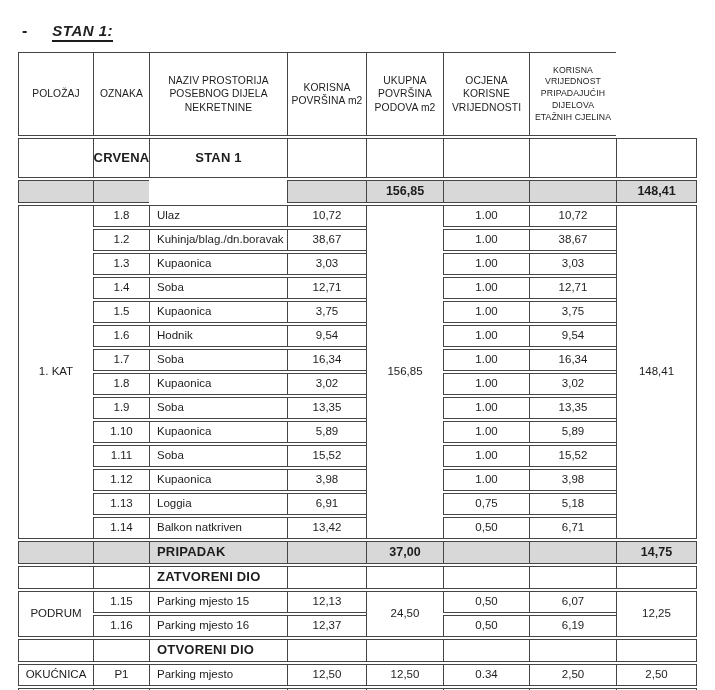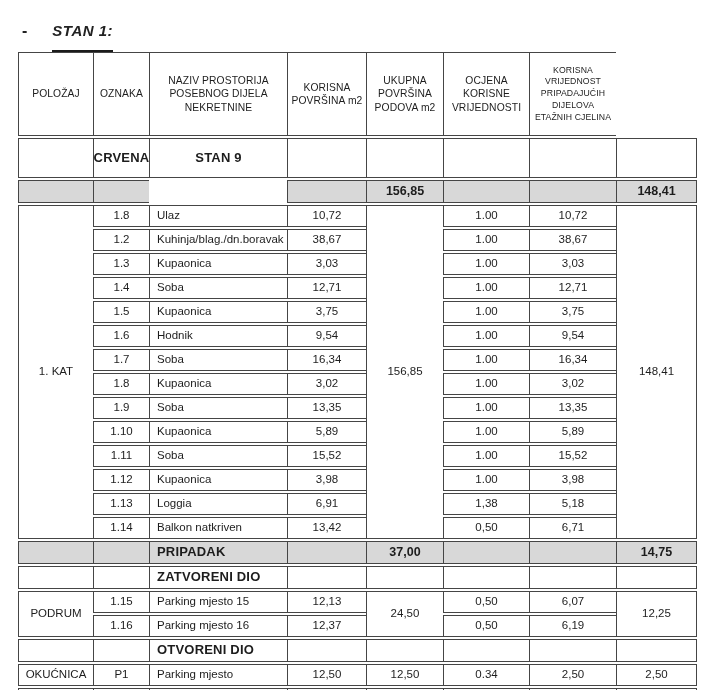--- a/index.html
+++ b/index.html
@@ -11,21 +11,21 @@
   }
   
   .title-row{
     position:absolute;left:22px;top:22px;
     display:flex;align-items:flex-start;gap:25px;
   }
   .dash{font-size:16px;font-weight:bold;line-height:18px;}
   .doc-title{
     font-size:15px;font-weight:bold;font-style:italic;
     letter-spacing:.5px;
-    border-bottom:2px solid #1b1b1b;padding-bottom:11px;
+    border-bottom:2px solid #1b1b1b;padding-bottom:1px;
   }
   
   .tbl{
     position:absolute;left:18px;top:52px;width:679px;
     display:grid;
     grid-template-columns:75px 56px 138px 79px 77px 86px 87px 81px;
     grid-template-rows:84px 40px 23px repeat(14,22px) 23px 23px 22px 22px 23px 22px 10px;
     row-gap:2px;column-gap:0;
   }
   .cell{
@@ -71,21 +71,21 @@
   <div class="cell hcell c1 r1">POLOŽAJ</div>
   <div class="cell hcell c3 r1">NAZIV PROSTORIJA POSEBNOG DIJELA NEKRETNINE</div>
   <div class="cell hcell c2 r1">OZNAKA</div>
   <div class="cell hcell c4 r1">KORISNA POVRŠINA m2</div>
   <div class="cell hcell c5 r1">UKUPNA POVRŠINA PODOVA m2</div>
   <div class="cell hcell c6 r1">OCJENA KORISNE VRIJEDNOSTI</div>
   <div class="cell hcell hsmall c7 r1">KORISNA VRIJEDNOST PRIPADAJUĆIH DIJELOVA ETAŽNIH CJELINA</div>
 
   <div class="cell c1 r2"></div>
   <div class="cell section c2 r2">CRVENA</div>
-  <div class="cell section c3 r2">STAN 9</div>
+  <div class="cell section c3 r2">STAN 1</div>
   <div class="cell c4 r2"></div>
   <div class="cell c5 r2"></div>
   <div class="cell c6 r2"></div>
   <div class="cell c7 r2"></div>
   <div class="cell c8 r2 cend"></div>
 
   <div class="cell gray c1 r3"></div>
   <div class="cell gray c2 r3"></div>
   <div class="cell gray c4 r3"></div>
   <div class="cell gray bignum c5 r3">156,85</div>
@@ -165,21 +165,21 @@
 
   <div class="cell c2 r15">1.12</div>
   <div class="cell name c3 r15">Kupaonica</div>
   <div class="cell c4 r15">3,98</div>
   <div class="cell c6 r15">1.00</div>
   <div class="cell c7 r15">3,98</div>
 
   <div class="cell c2 r16">1.13</div>
   <div class="cell name c3 r16">Loggia</div>
   <div class="cell c4 r16">6,91</div>
-  <div class="cell c6 r16">1,38</div>
+  <div class="cell c6 r16">0,75</div>
   <div class="cell c7 r16">5,18</div>
 
   <div class="cell c2 r17">1.14</div>
   <div class="cell name c3 r17">Balkon natkriven</div>
   <div class="cell c4 r17">13,42</div>
   <div class="cell c6 r17">0,50</div>
   <div class="cell c7 r17">6,71</div>
 
   <div class="cell gray c1 r18"></div>
   <div class="cell gray c2 r18"></div>

